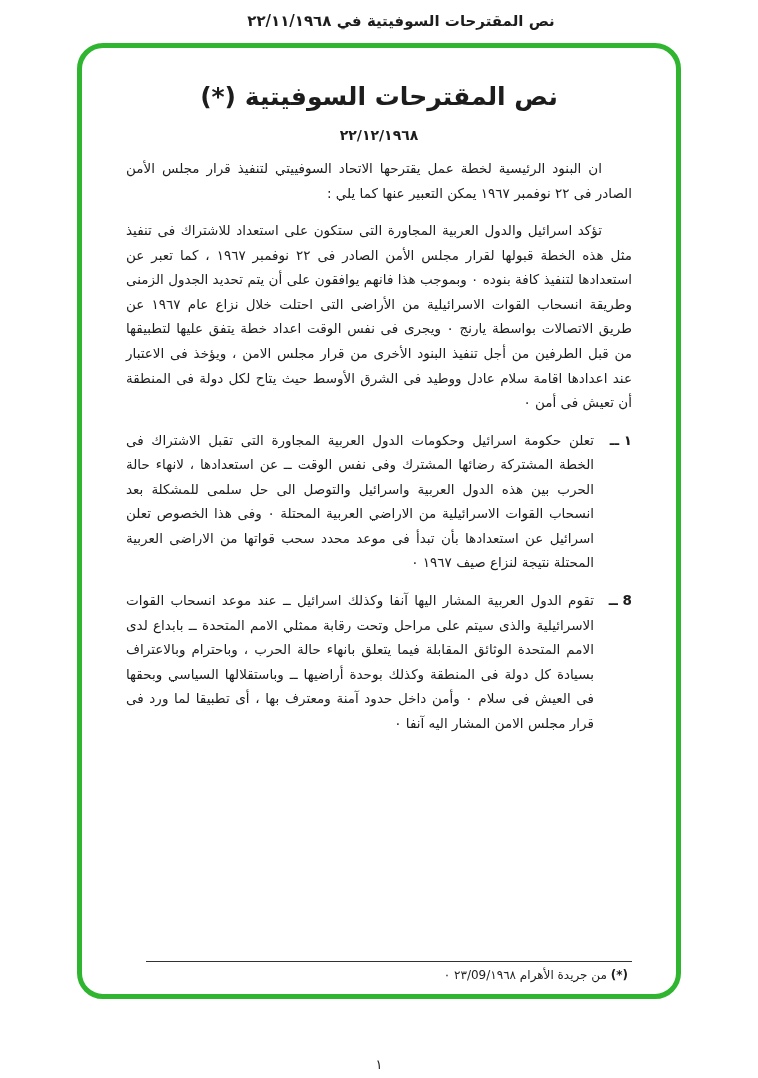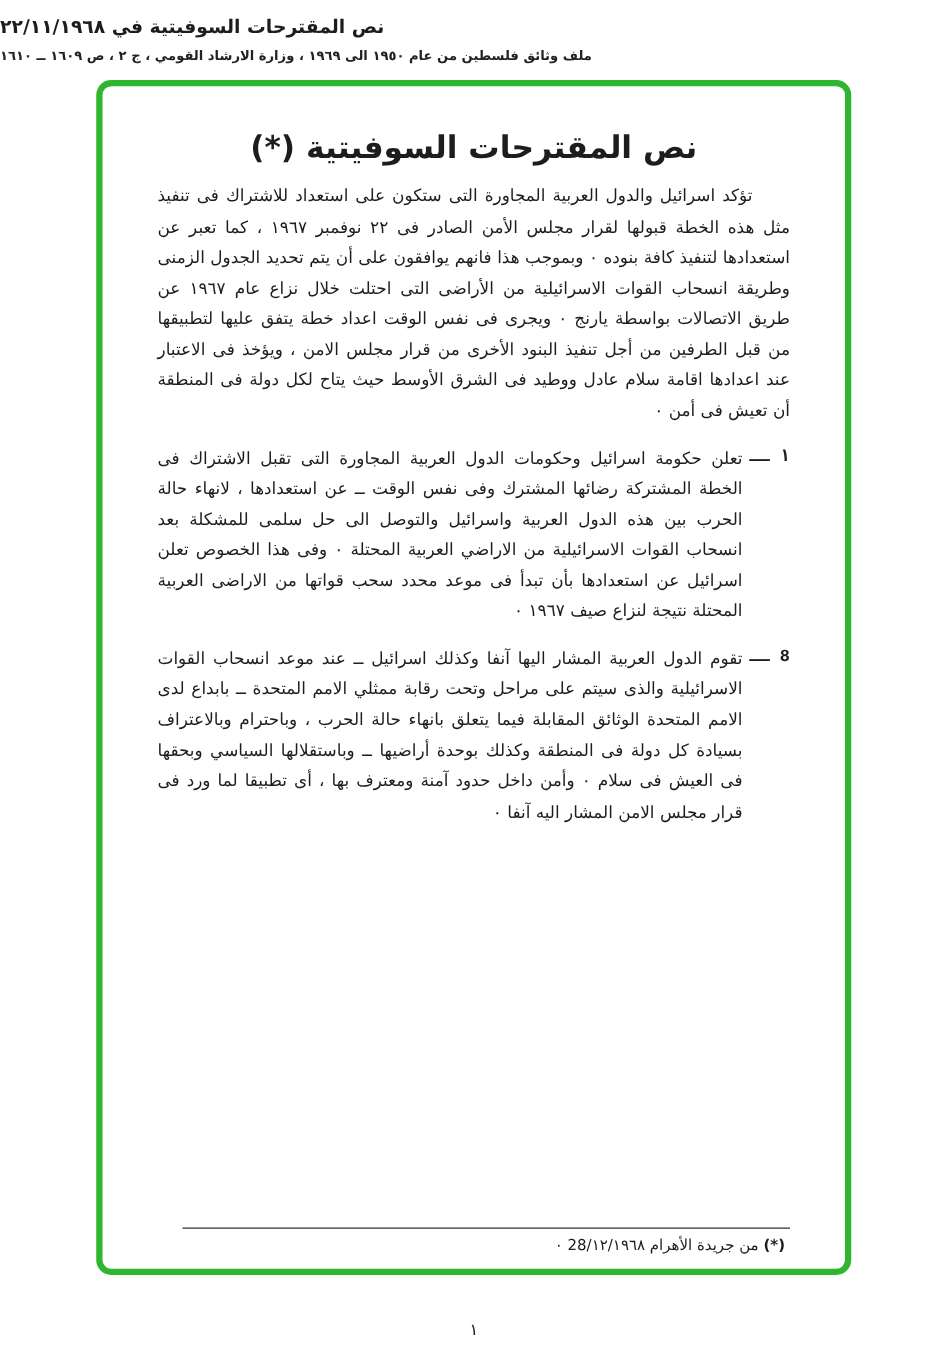--- a/index.html
+++ b/index.html
@@ -10,42 +10,43 @@
   body {
     width: 758px;
     height: 1078px;
     overflow: hidden;
     font-family: "DejaVu Sans", sans-serif;
     color: #1d1d1d;
     position: relative;
   }
   .page-header {
     direction: rtl;
-    text-align: left;
+    text-align: center;
     padding-top: 12px;
+    margin-left: 44px;
   }
   .header-title {
     font-size: 15px;
     font-weight: bold;
     letter-spacing: 0.5px;
   }
   .header-source {
     font-size: 10.5px;
     font-weight: bold;
     margin-top: 9px;
     color: #222222;
   }
   .scan-frame {
     direction: rtl;
     box-sizing: border-box;
     width: 604px;
     height: 956px;
     margin: 13px auto 0;
     border: 5px solid #2fb52f;
-    border-radius: 12px;
+    border-radius: 26px;
     padding: 20px 44px 12px 44px;
     display: flex;
     flex-direction: column;
     background: #ffffff;
   }
   .doc-title {
     margin: 14px 0 0 0;
     text-align: center;
     font-size: 25px;
     font-weight: bold;
@@ -77,21 +78,20 @@
   .list-item {
     display: flex;
     margin: 13px 0 0 0;
     font-size: 13.5px;
     line-height: 1.82;
   }
   .list-num {
     flex: 0 0 38px;
     font-weight: bold;
     white-space: nowrap;
-    font-family: Liberation Mono, monospace;
   }
   .list-text {
     flex: 1;
     text-align: justify;
     text-align-last: right;
   }
   .footnote-area {
     margin-top: auto;
   }
   .footnote-rule {
@@ -116,41 +116,42 @@
     text-align: center;
     font-size: 13px;
     color: #1d1d1d;
   }
 </style>
 </head>
 <body>
 
 <div class="page-header">
   <div class="header-title">نص المقترحات السوفيتية في ٢٢/١١/١٩٦٨</div>
-  <div class="header-source">ملف وثائق فلسطين من عام ١٩٥٠ الى ١٩٦٩ ، وزارة الارشاد القومي ، ج ٢ ، ص ١٦٠٩ ــ ١٦١٠</div>
 </div>
 
 <div class="scan-frame" style="border-color: rgb(47, 181, 47);">
   <h1 class="doc-title">نص المقترحات السوفيتية (*)</h1>
+  <div class="doc-date">٢٢/١٢/١٩٦٨</div>
 
 
+  <p class="para">ان البنود الرئيسية لخطة عمل يقترحها الاتحاد السوفييتي لتنفيذ قرار مجلس الأمن الصادر فى ٢٢ نوفمبر ١٩٦٧ يمكن التعبير عنها كما يلي :</p>
   <p class="para">تؤكد اسرائيل والدول العربية المجاورة التى ستكون على استعداد للاشتراك فى تنفيذ مثل هذه الخطة قبولها لقرار مجلس الأمن الصادر فى ٢٢ نوفمبر ١٩٦٧ ، كما تعبر عن استعدادها لتنفيذ كافة بنوده ٠ وبموجب هذا فانهم يوافقون على أن يتم تحديد الجدول الزمنى وطريقة انسحاب القوات الاسرائيلية من الأراضى التى احتلت خلال نزاع عام ١٩٦٧ عن طريق الاتصالات بواسطة يارنج ٠ ويجرى فى نفس الوقت اعداد خطة يتفق عليها لتطبيقها من قبل الطرفين من أجل تنفيذ البنود الأخرى من قرار مجلس الامن ، ويؤخذ فى الاعتبار عند اعدادها اقامة سلام عادل ووطيد فى الشرق الأوسط حيث يتاح لكل دولة فى المنطقة أن تعيش فى أمن ٠</p>
 
   <div class="list-item">
     <span class="list-num">١ ــ</span>
     <span class="list-text">تعلن حكومة اسرائيل وحكومات الدول العربية المجاورة التى تقبل الاشتراك فى الخطة المشتركة رضائها المشترك وفى نفس الوقت ــ عن استعدادها ، لانهاء حالة الحرب بين هذه الدول العربية واسرائيل والتوصل الى حل سلمى للمشكلة بعد انسحاب القوات الاسرائيلية من الاراضي العربية المحتلة ٠ وفى هذا الخصوص تعلن اسرائيل عن استعدادها بأن تبدأ فى موعد محدد سحب قواتها من الاراضى العربية المحتلة نتيجة لنزاع صيف ١٩٦٧ ٠</span>
   </div>
 
   <div class="list-item">
     <span class="list-num">8 ــ</span>
     <span class="list-text">تقوم الدول العربية المشار اليها آنفا وكذلك اسرائيل ــ عند موعد انسحاب القوات الاسرائيلية والذى سيتم على مراحل وتحت رقابة ممثلي الامم المتحدة ــ بابداع لدى الامم المتحدة الوثائق المقابلة فيما يتعلق بانهاء حالة الحرب ، وباحترام وبالاعتراف بسيادة كل دولة فى المنطقة وكذلك بوحدة أراضيها ــ وباستقلالها السياسي وبحقها فى العيش فى سلام ٠ وأمن داخل حدود آمنة ومعترف بها ، أى تطبيقا لما ورد فى قرار مجلس الامن المشار اليه آنفا ٠</span>
   </div>
 
   <div class="footnote-area">
     <hr class="footnote-rule">
     <div class="footnote">
       <span class="marker">(*)</span>
-      <span>من جريدة الأهرام 28/١٢/١٩٦٨ ٠</span>
+      <span>من جريدة الأهرام ٢٣/09/١٩٦٨ ٠</span>
     </div>
   </div>
 </div>
 
 <div class="page-number">١</div>
 
 </body></html>

